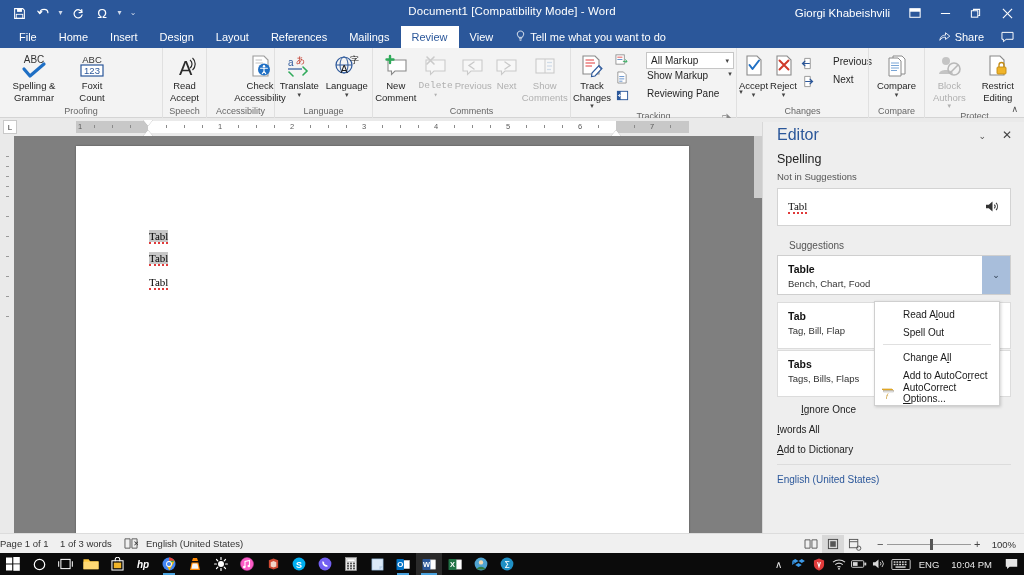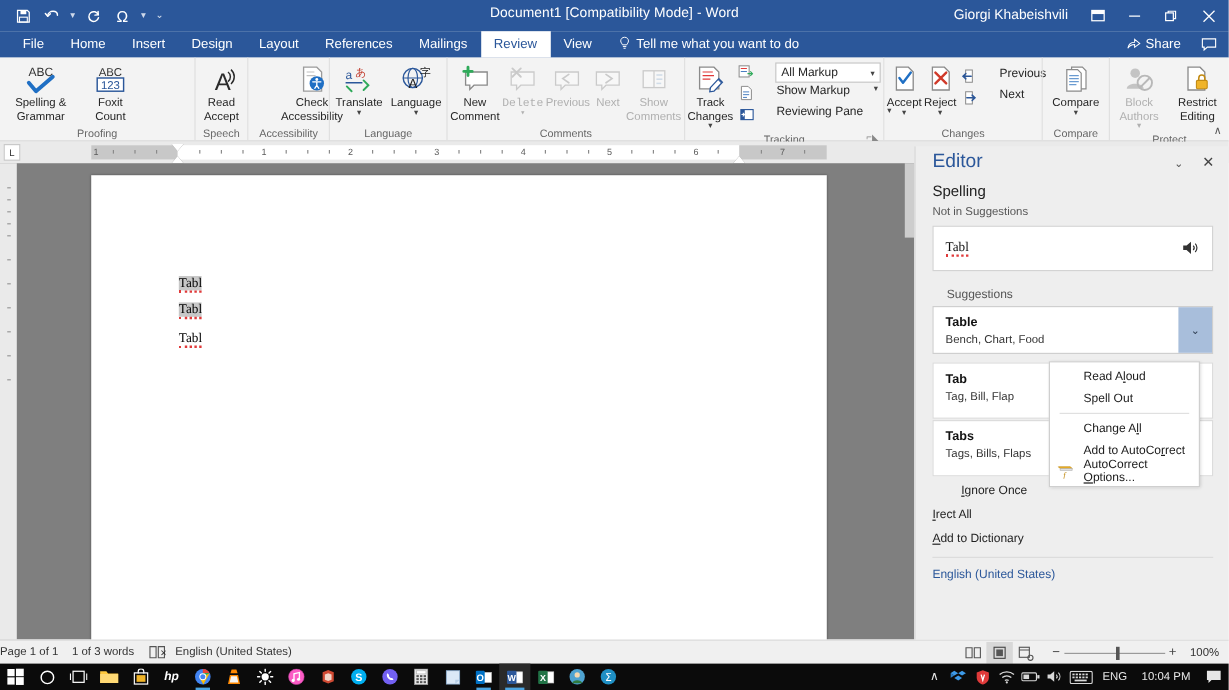--- a/index.html
+++ b/index.html
@@ -757,21 +757,21 @@
 
     <div class="sugg" style="top:228px; height:47px;">
       <div class="s-main">Tabs</div>
       <div class="s-syn">Tags, Bills, Flaps</div>
     </div>
 
     <div class="ed-link" style="top:282px;padding-left:24px;">
       <span class="ul1">I</span><span>gnore Once</span>
     </div>
     <div class="ed-link" style="top:302px;">
-      <span class="ul1">I</span><span>rect All</span>
+      <span class="ul1">I</span><span>words All</span>
     </div>
     <div class="ed-link" style="top:322px;">
       <span class="ul1">A</span><span>dd to Dictionary</span>
     </div>
     <div class="ed-divider" style="top:342px;"></div>
     <div class="ed-lang" style="top:352px;">English (United States)</div>
   </div>
 
   <div class="ctxmenu">
     <div class="ctxitem">

